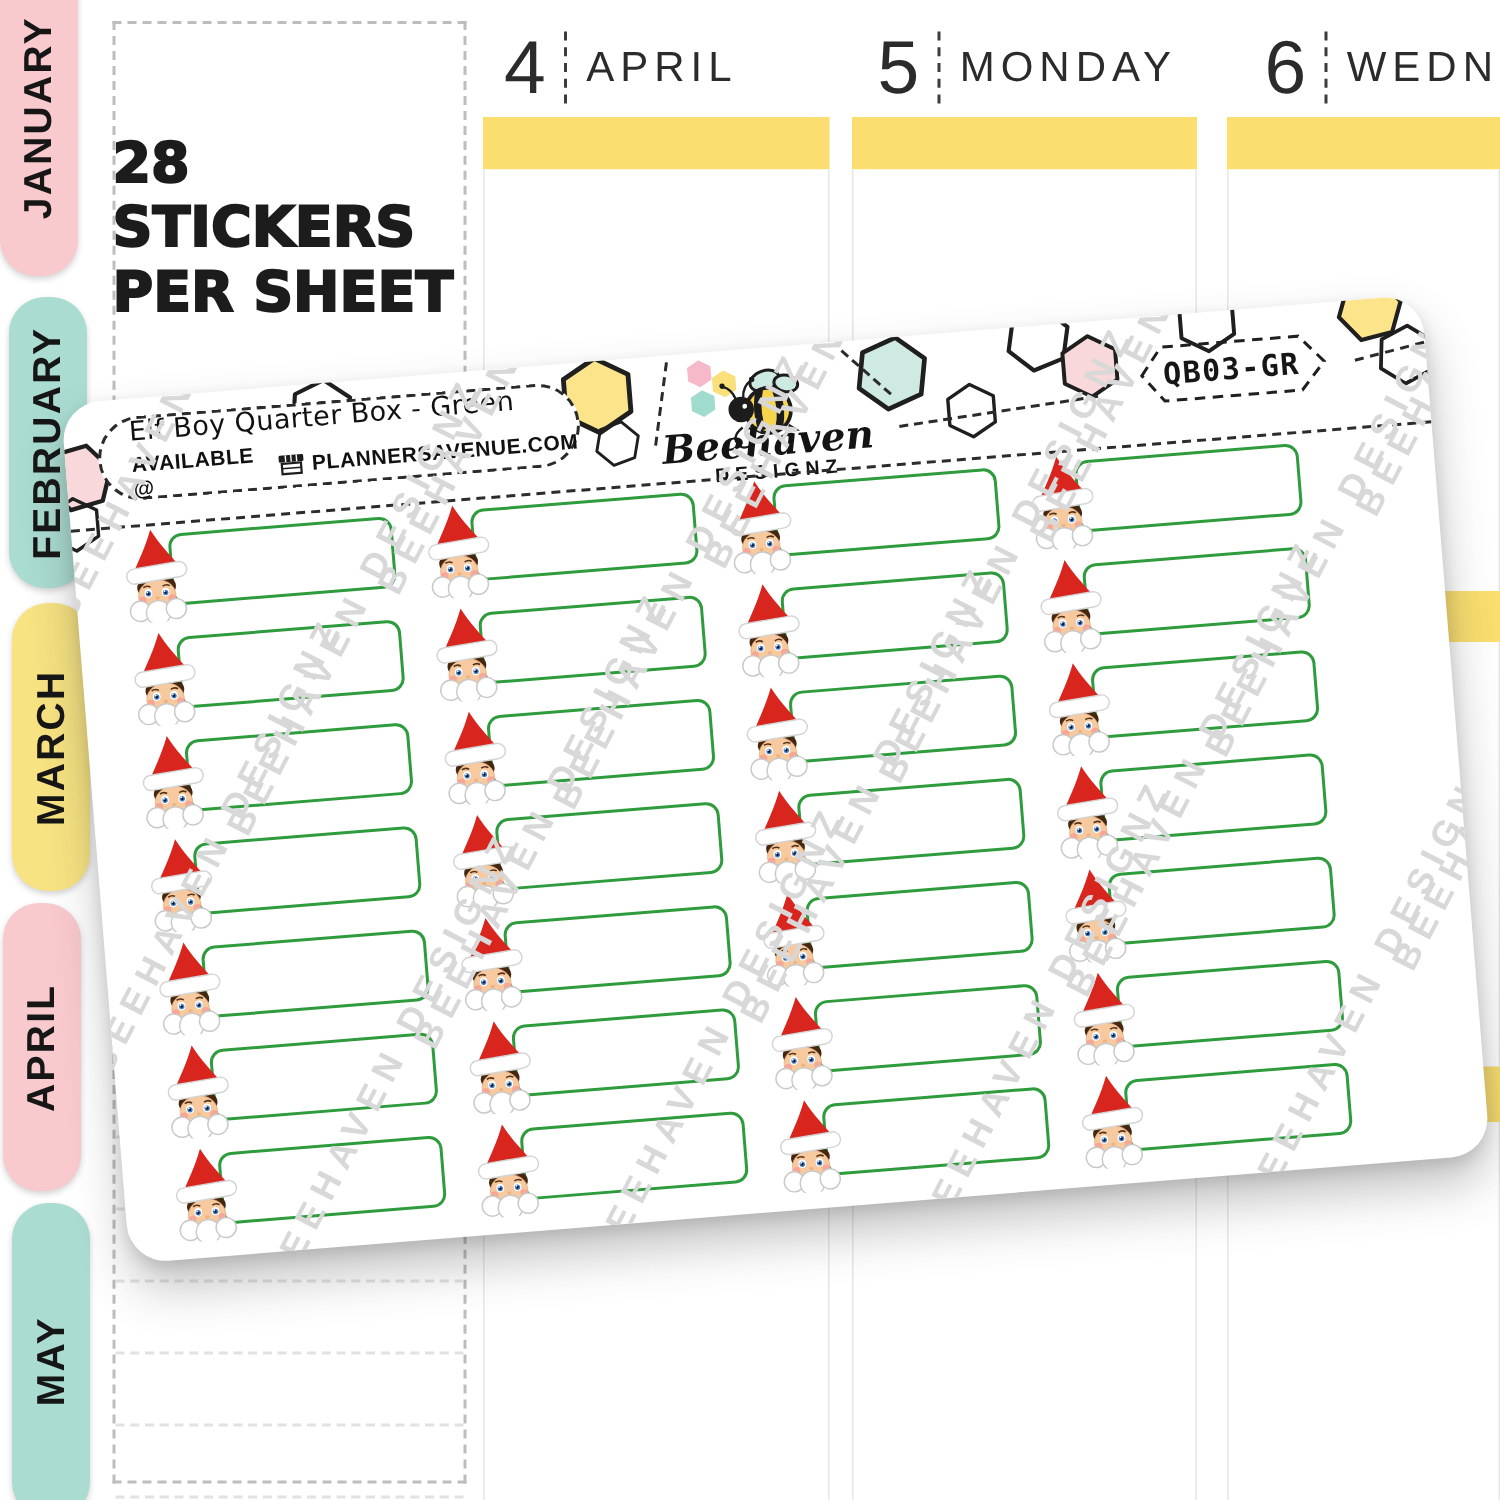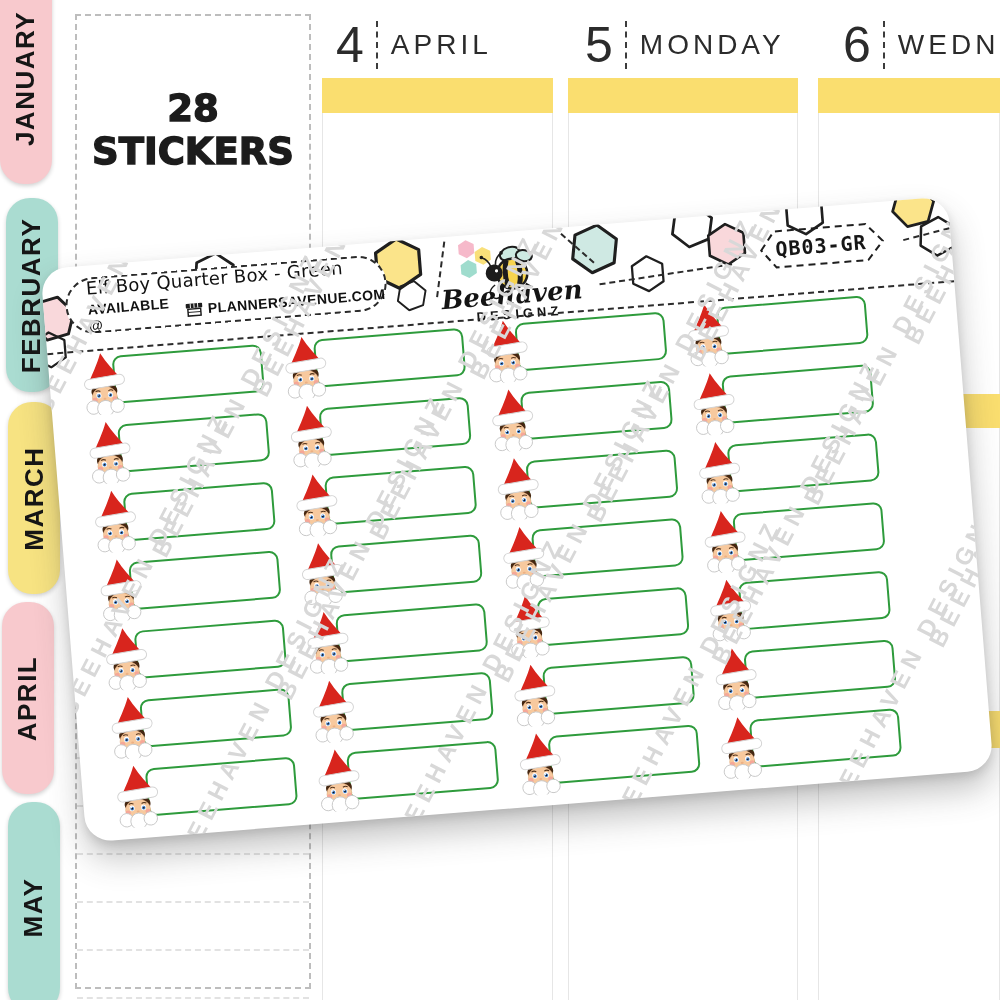--- a/index.html
+++ b/index.html
@@ -3,21 +3,21 @@
 <meta charset="utf-8">
 <style>
   html,body{margin:0;padding:0;width:1000px;height:1000px;overflow:hidden;background:#fff;
     font-family:"Liberation Sans",sans-serif;position:relative}
   #stage{position:absolute;inset:0;width:1000px;height:1000px;overflow:hidden}
 
   
   .planner-bg{position:absolute;inset:0}
   .notes-col{position:absolute;left:75px;top:14px;width:236px;height:975px;
     border:2px dashed #bdbdbd;box-sizing:border-box}
-  .sticker-count{position:absolute;left:75px;top:88px;width:236px;text-align:center;
+  .sticker-count{position:absolute;left:75px;top:88px;width:236px;text-align:left;
     font-family:"DejaVu Sans",sans-serif;font-weight:900;font-size:37px;line-height:1.16;
     color:#1c1c1c;-webkit-text-stroke:1.4px #1c1c1c;letter-spacing:0px}
   .ruled-line{position:absolute;left:77px;width:232px;border-top:2px dashed #e2e2e2}
 
   .day-col{position:absolute;top:0;height:1000px}
   .day-header{position:absolute;top:16px;left:0;right:0;height:58px;display:flex;align-items:center;color:#2b2b2b}
   .day-num{font-size:50px;font-weight:400;letter-spacing:1px}
   .day-sep{height:48px;border-left:2.5px dashed #3c3c3c;margin:0 13px 0 11px}
   .day-name{font-size:28px;font-weight:400;letter-spacing:4px;white-space:nowrap}
   .day-bar{position:absolute;top:78px;left:0;right:0;height:35px;background:var(--bar-yellow)}
@@ -73,20 +73,21 @@
 </head>
 <body>
 
 <div id="stage">
 
   <div class="planner-bg">
 
     <div class="notes-col"></div>
     <div class="sticker-count">
       <div>28 STICKERS</div>
+      <div>PER SHEET</div>
     </div>
     <div id="ruled-lines">
         <div class="ruled-line" style="top: 613px;"></div>
         <div class="ruled-line" style="top: 661px;"></div>
         <div class="ruled-line" style="top: 709px;"></div>
         <div class="ruled-line" style="top: 757px;"></div>
         <div class="ruled-line" style="top: 805px;"></div>
         <div class="ruled-line" style="top: 853px;"></div>
         <div class="ruled-line" style="top: 901px;"></div>
         <div class="ruled-line" style="top: 949px;"></div>

